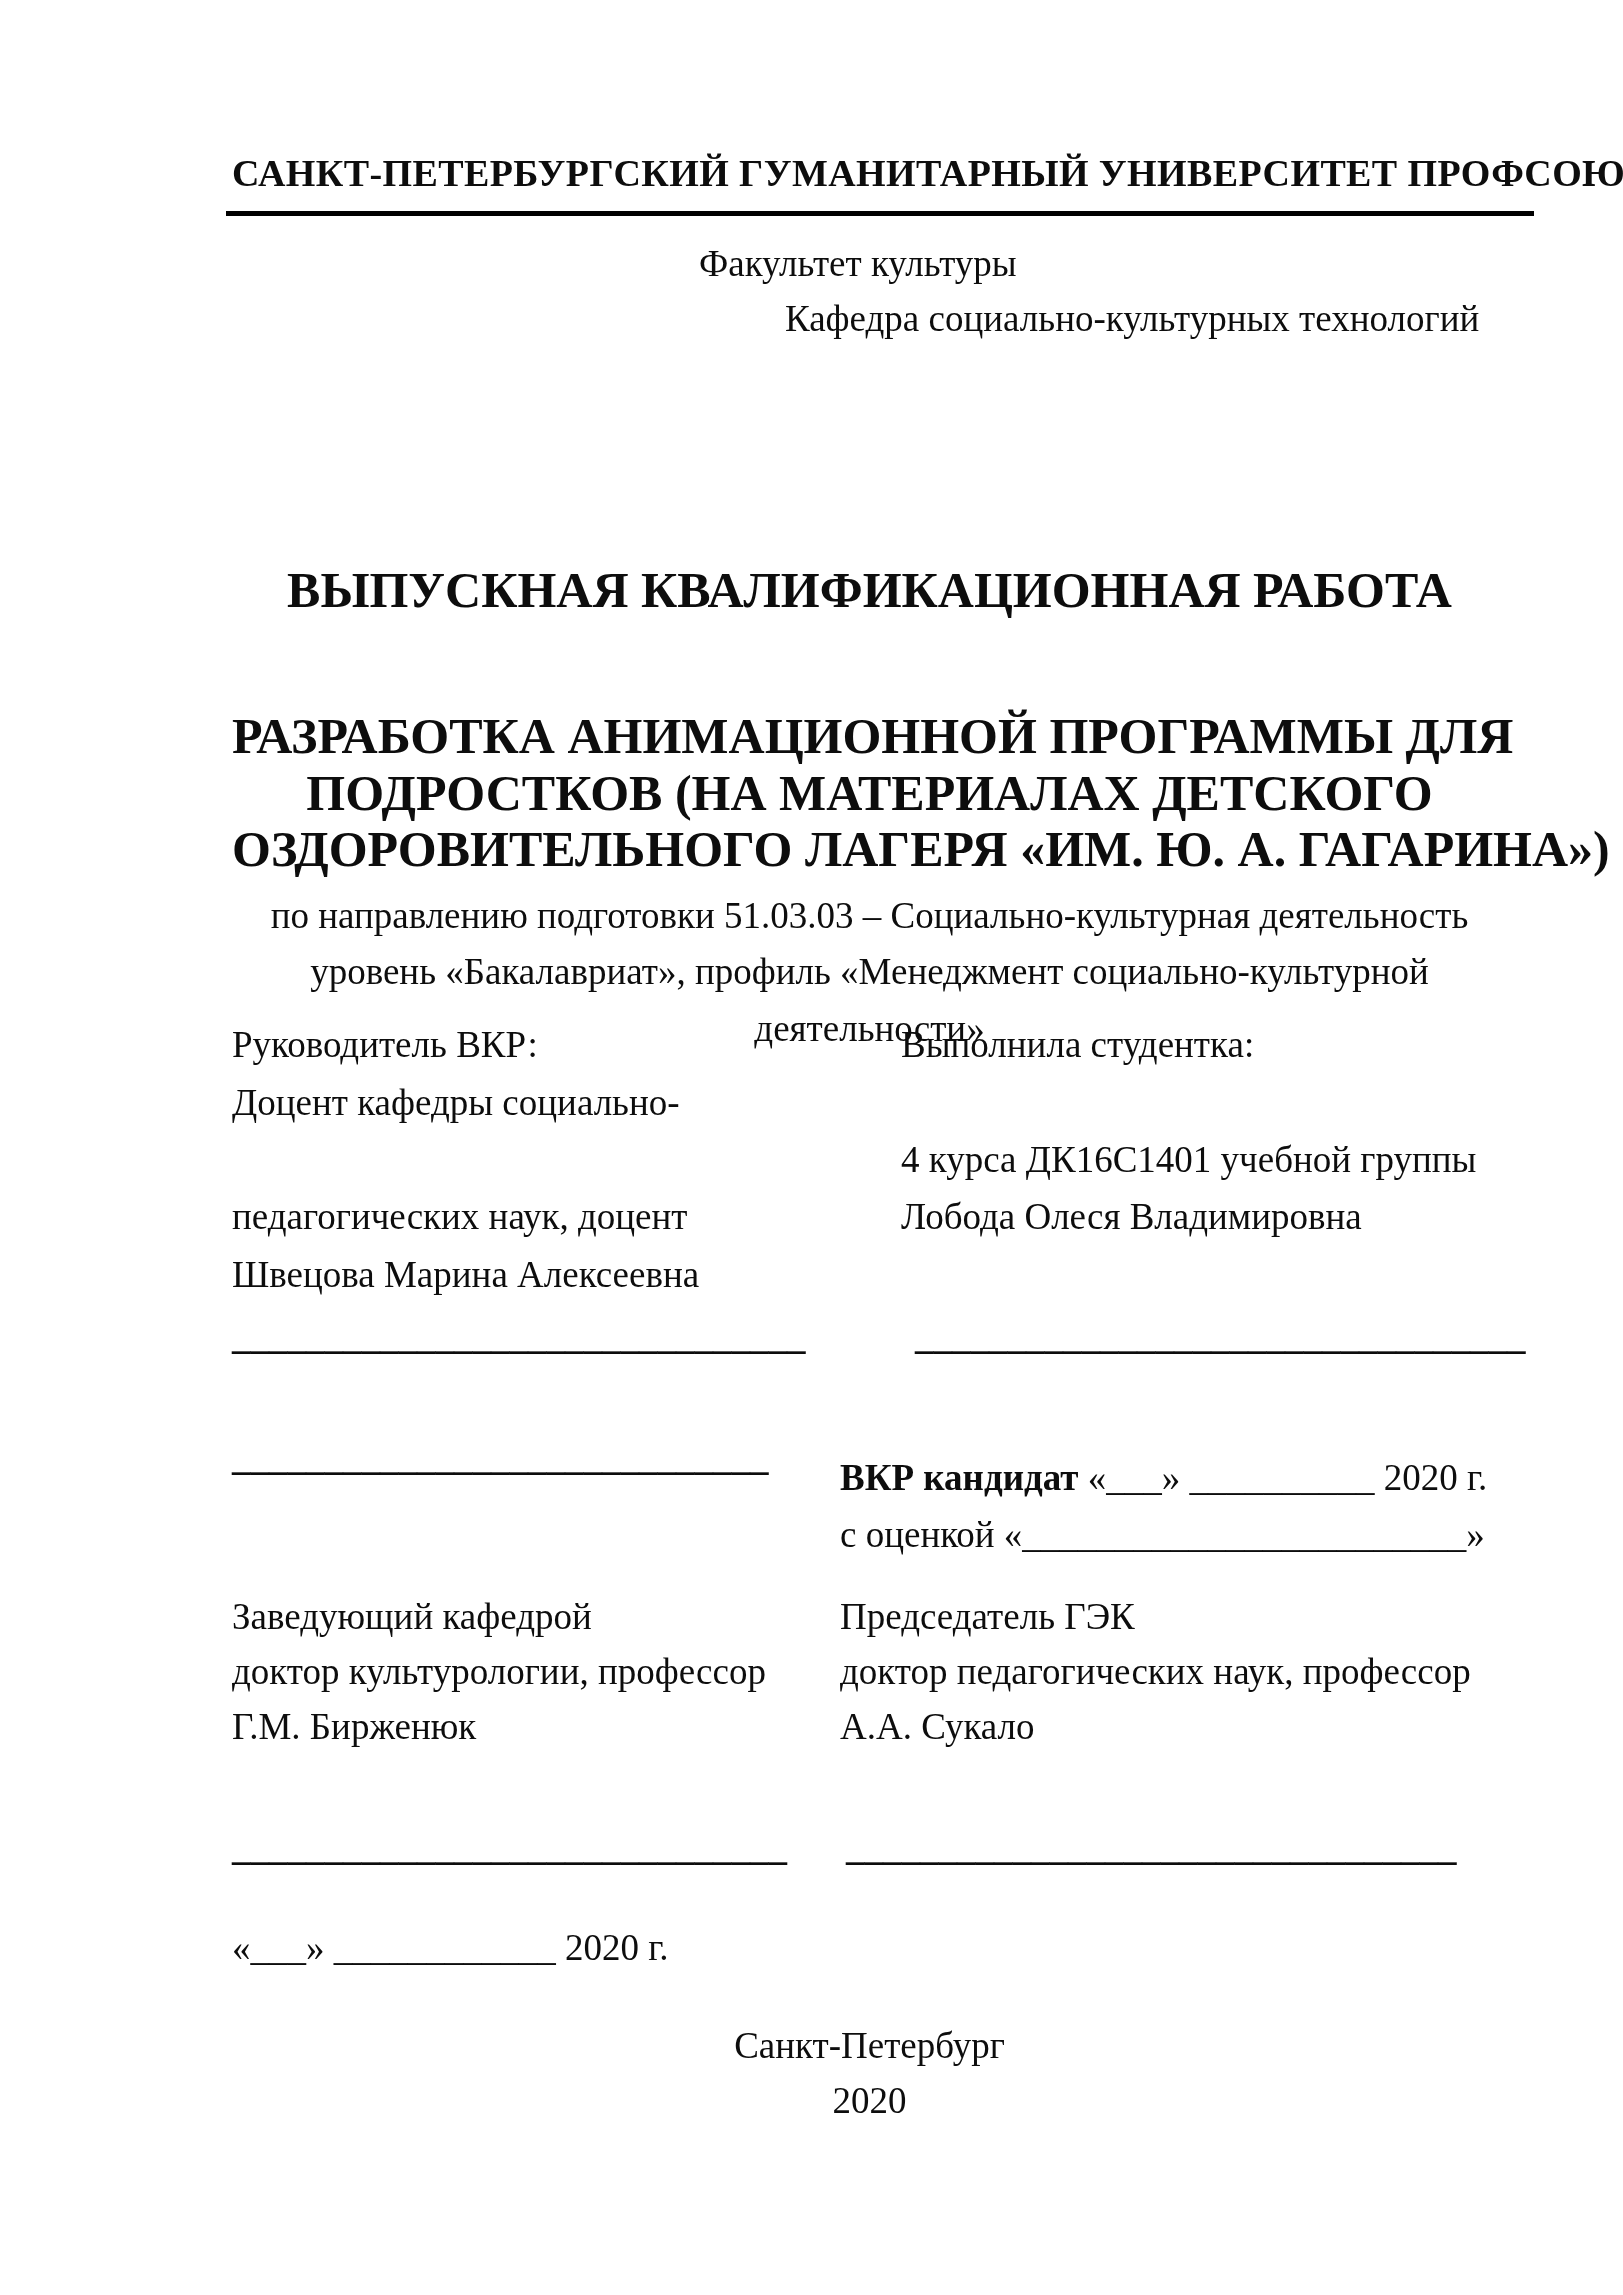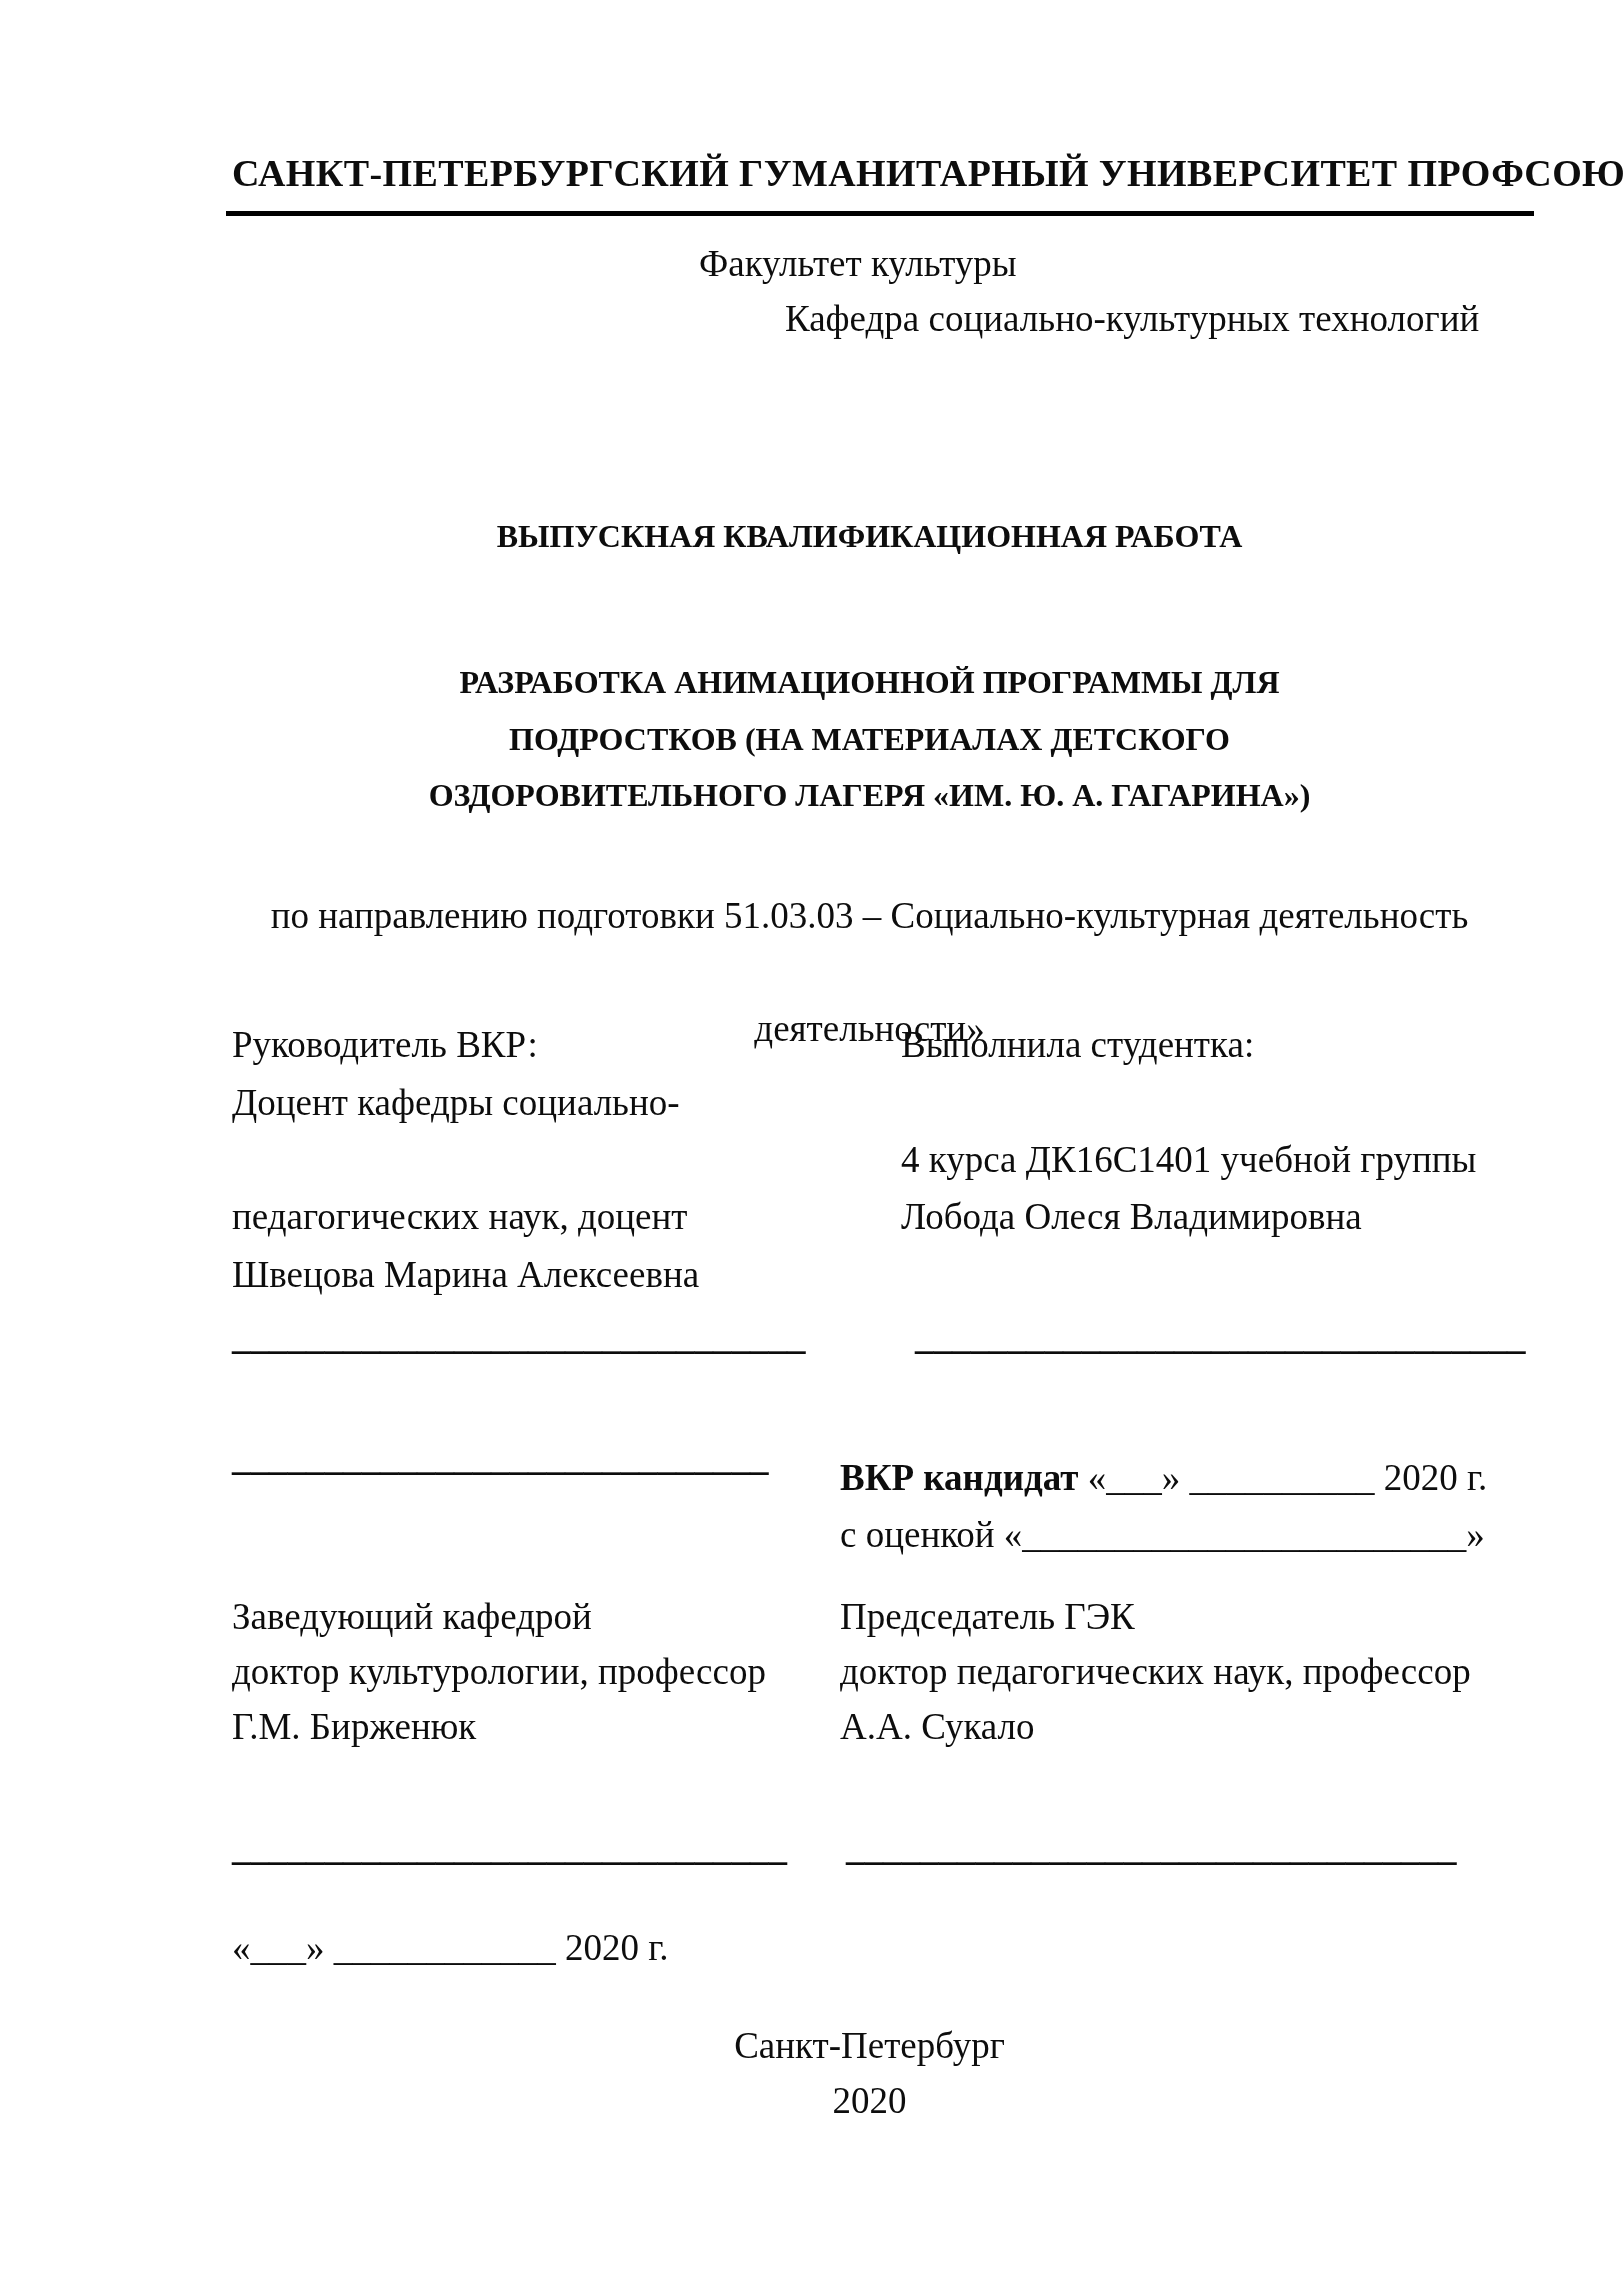--- a/index.html
+++ b/index.html
@@ -13,21 +13,21 @@
     color: #0d0d0d;
     overflow: hidden;
   }
   .t {
     position: absolute;
     white-space: nowrap;
     font-size: 37px;
     line-height: 1.15;
   }
   .b { font-weight: bold; }
-  .big { font-size: 32px; }
+  .big { font-size: 50px; margin-top: 44px; }
   .hdr { font-size: 38px; letter-spacing: 0.4px; }
   .ctr { left: 232px; width: 1275px; text-align: center; }
   .rule {
     position: absolute;
     left: 226px;
     top: 211px;
     width: 1308px;
     height: 4.7px;
     background: #000000;
   }
@@ -46,20 +46,21 @@
 
   <div class="t" style="top:298px; left:785px;">Кафедра социально-культурных технологий</div>
 
   <div class="t b big ctr" style="top:518px;">ВЫПУСКНАЯ КВАЛИФИКАЦИОННАЯ РАБОТА</div>
 
   <div class="t b big ctr" style="top:664px;">РАЗРАБОТКА АНИМАЦИОННОЙ ПРОГРАММЫ ДЛЯ</div>
   <div class="t b big ctr" style="top:721px;">ПОДРОСТКОВ (НА МАТЕРИАЛАХ ДЕТСКОГО</div>
   <div class="t b big ctr" style="top:777px;">ОЗДОРОВИТЕЛЬНОГО ЛАГЕРЯ «ИМ. Ю. А. ГАГАРИНА»)</div>
 
   <div class="t ctr" style="top:895px;">по направлению подготовки 51.03.03 – Социально-культурная деятельность</div>
+  <div class="t ctr" style="top:951px;">уровень «Бакалавриат», профиль «Менеджмент социально-культурной</div>
   <div class="t ctr" style="top:1008px;">деятельности»</div>
 
   <div class="t" style="top:1024px; left:232px;">Руководитель ВКР:</div>
   <div class="t" style="top:1082px; left:232px;">Доцент кафедры социально-</div>
   <div class="t" style="top:1196px; left:232px;">педагогических наук, доцент</div>
   <div class="t" style="top:1254px; left:232px;">Швецова Марина Алексеевна</div>
 
   <div class="t" style="top:1024px; left:901px;text-align:right;">Выполнила студентка:</div>
   <div class="t" style="top:1139px; left:901px;">4 курса ДК16С1401 учебной группы</div>
   <div class="t" style="top:1196px; left:901px;">Лобода Олеся Владимировна</div>

